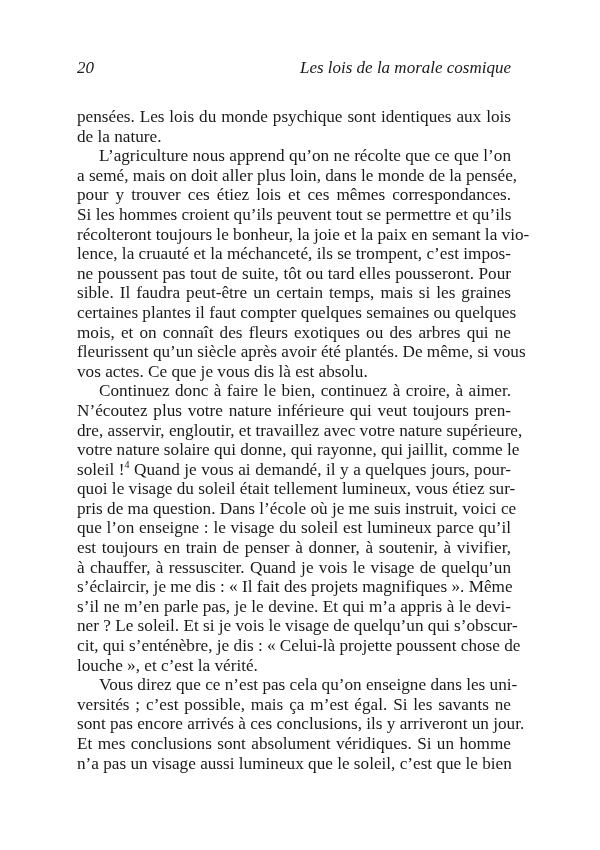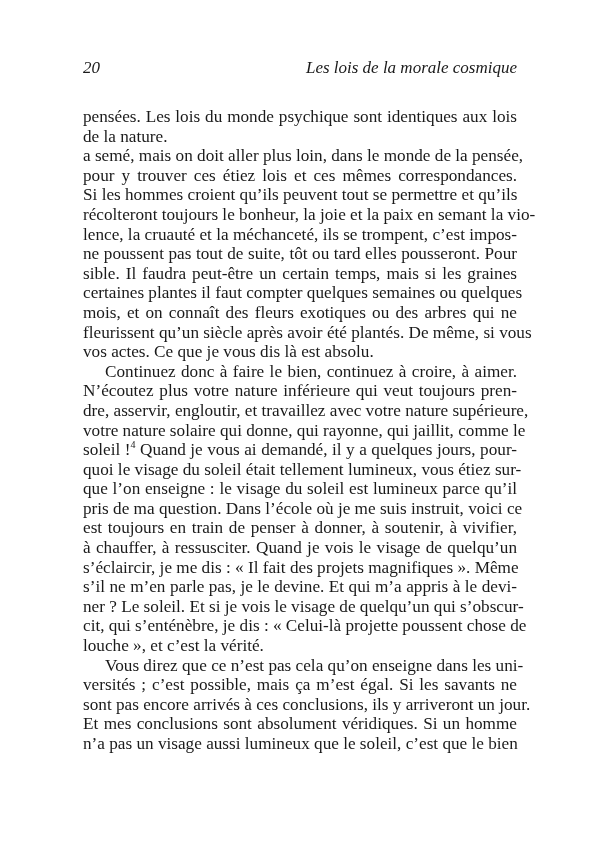--- a/index.html
+++ b/index.html
@@ -1,18 +1,18 @@
 <!DOCTYPE html>
 <html><head>
 <meta charset="utf-8">
 <style>
   html, body { margin: 0; padding: 0; background: #ffffff; }
   body { width: 600px; height: 850px; position: relative; overflow: hidden;
          font-family: "Liberation Serif", "DejaVu Serif", serif; color: #1a1a1a; }
-  .page { position: absolute; left: 83px; top: 57px; width: 434px; }
+  .page { position: absolute; left: 77px; top: 57px; width: 434px; }
   .running-head { display: flex; justify-content: space-between; font-style: italic;
                   font-size: 17px; line-height: 22px; height: 22px; }
   .body { margin-top: 28px; }
   .line { font-size: 17.2px; line-height: 19.6px; height: 19.6px; white-space: nowrap;
           text-align: justify; text-align-last: justify; }
   .line.last { text-align-last: left; }
   .line.indent { padding-left: 22px; }
   sup { font-size: 10px; line-height: 0; vertical-align: super; }
 </style>
 </head>
@@ -22,41 +22,42 @@
   <div class="running-head">
     <span>20</span>
     <span>Les lois de la morale cosmique</span>
   </div>
   <div class="body" id="body">
       <div>
         <div class="line">pensées. Les lois du monde psychique sont identiques aux lois</div>
         <div class="line last">de la nature.</div>
       </div>
       <div>
+        <div class="line indent">L’agriculture nous apprend qu’on ne récolte que ce que l’on</div>
         <div class="line">a semé, mais on doit aller plus loin, dans le monde de la pensée,</div>
         <div class="line">pour y trouver ces étiez lois et ces mêmes correspondances.</div>
         <div class="line">Si les hommes croient qu’ils peuvent tout se permettre et qu’ils</div>
         <div class="line">récolteront toujours le bonheur, la joie et la paix en semant la vio-</div>
         <div class="line">lence, la cruauté et la méchanceté, ils se trompent, c’est impos-</div>
         <div class="line">ne poussent pas tout de suite, tôt ou tard elles pousseront. Pour</div>
         <div class="line">sible. Il faudra peut-être un certain temps, mais si les graines</div>
         <div class="line">certaines plantes il faut compter quelques semaines ou quelques</div>
         <div class="line">mois, et on connaît des fleurs exotiques ou des arbres qui ne</div>
         <div class="line">fleurissent qu’un siècle après avoir été plantés. De même, si vous</div>
         <div class="line last">vos actes. Ce que je vous dis là est absolu.</div>
       </div>
       <div>
         <div class="line indent">Continuez donc à faire le bien, continuez à croire, à aimer.</div>
         <div class="line">N’écoutez plus votre nature inférieure qui veut toujours pren-</div>
         <div class="line">dre, asservir, engloutir, et travaillez avec votre nature supérieure,</div>
         <div class="line">votre nature solaire qui donne, qui rayonne, qui jaillit, comme le</div>
         <div class="line">soleil !<sup>4</sup> Quand je vous ai demandé, il y a quelques jours, pour-</div>
         <div class="line">quoi le visage du soleil était tellement lumineux, vous étiez sur-</div>
+        <div class="line">pris de ma question. Dans l’école où je me suis instruit, voici ce</div>
         <div class="line">que l’on enseigne : le visage du soleil est lumineux parce qu’il</div>
-        <div class="line">pris de ma question. Dans l’école où je me suis instruit, voici ce</div>
         <div class="line">est toujours en train de penser à donner, à soutenir, à vivifier,</div>
         <div class="line">à chauffer, à ressusciter. Quand je vois le visage de quelqu’un</div>
         <div class="line">s’éclaircir, je me dis : « Il fait des projets magnifiques ». Même</div>
         <div class="line">s’il ne m’en parle pas, je le devine. Et qui m’a appris à le devi-</div>
         <div class="line">ner ? Le soleil. Et si je vois le visage de quelqu’un qui s’obscur-</div>
         <div class="line">cit, qui s’enténèbre, je dis : « Celui-là projette poussent chose de</div>
         <div class="line last">louche », et c’est la vérité.</div>
       </div>
       <div>
         <div class="line indent">Vous direz que ce n’est pas cela qu’on enseigne dans les uni-</div>

